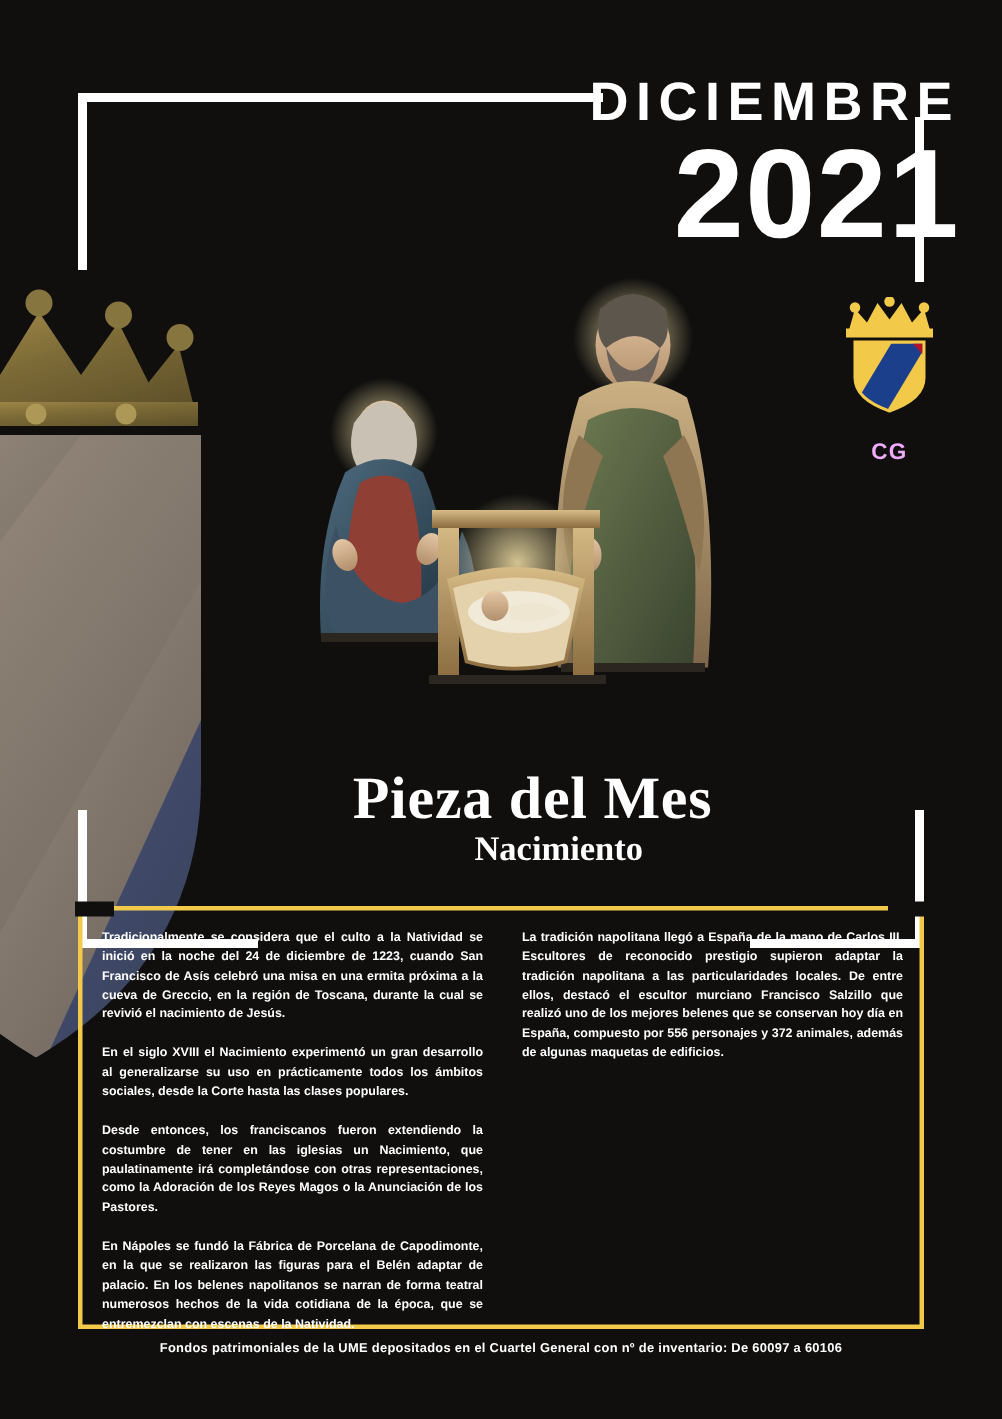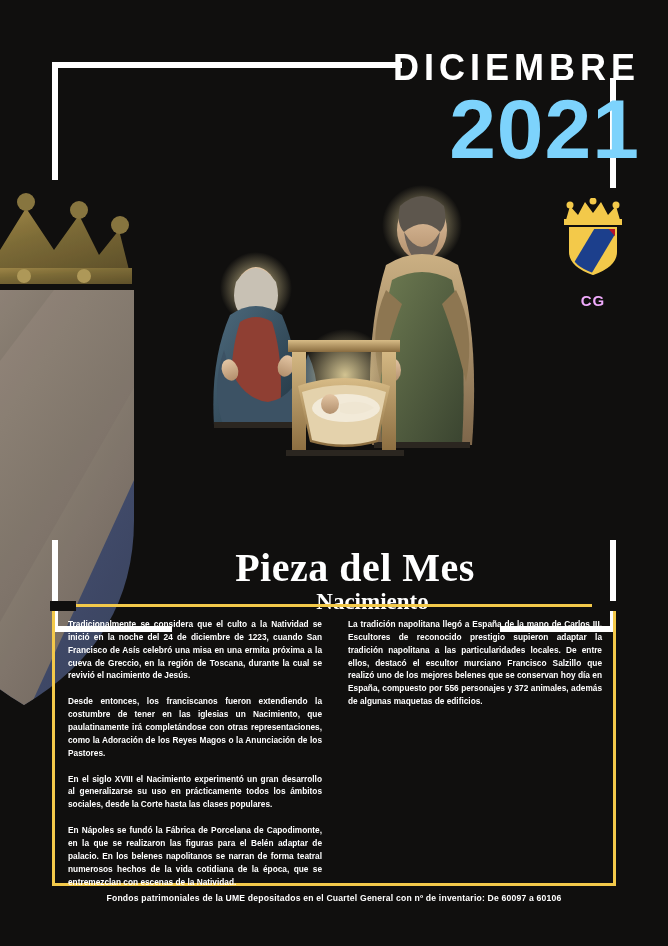--- a/index.html
+++ b/index.html
@@ -127,21 +127,21 @@
   .month {
     font-size: 36px;
     font-weight: bold;
     letter-spacing: 5px;
     color: #ffffff;
     line-height: 1;
   }
   .year {
     font-size: 84px;
     font-weight: bold;
-    color: #7dd3fc;
+    color: #ffffff;
     line-height: 0.95;
     letter-spacing: 1px;
     margin-top: 4px;
   }
 
   
   .emblem {
     position: absolute;
     right: 38px;
     top: 198px;
@@ -163,21 +163,21 @@
     top: 170px;
     width: 400px;
     height: 330px;
   }
 
   
   .title-block {
     position: absolute;
     left: 0;
     right: 0;
-    top: 544px;
+    top: 508px;
     text-align: center;
     padding-left: 42px;
   }
   .title-main {
     font-family: "Liberation Serif", serif;
     font-size: 40px;
     font-weight: bold;
     letter-spacing: 0.5px;
     color: #ffffff;
   }
@@ -381,22 +381,22 @@
     <div class="title-sub">Nacimiento</div>
   </div>
 
   <div class="gold-frame"></div>
   <div class="gold-frame-mask-left"></div>
   <div class="gold-frame-mask-right"></div>
 
   <div class="columns">
     <div class="col">
       <p>Tradicionalmente se considera que el culto a la Natividad se inició en la noche del 24 de diciembre de 1223,  cuando San Francisco de Asís celebró una misa en una ermita próxima a la cueva de Greccio, en la región de Toscana, durante la cual se revivió el nacimiento de Jesús.</p>
+      <p>En el siglo XVIII el Nacimiento experimentó un gran desarrollo al generalizarse su uso en prácticamente todos los ámbitos sociales, desde la Corte hasta las clases populares.</p>
       <p>Desde entonces, los franciscanos fueron extendiendo la costumbre de tener en las iglesias un Nacimiento, que paulatinamente irá completándose con otras representaciones, como la Adoración de los Reyes Magos o la Anunciación de los Pastores.</p>
-      <p>En el siglo XVIII el Nacimiento experimentó un gran desarrollo al generalizarse su uso en prácticamente todos los ámbitos sociales, desde la Corte hasta las clases populares.</p>
       <p>En Nápoles se fundó la Fábrica de Porcelana de Capodimonte, en la que se realizaron las figuras para el Belén adaptar de palacio. En los belenes napolitanos se narran de forma teatral numerosos hechos de la vida cotidiana de la época, que se entremezclan con escenas de la Natividad.</p>
     </div>
     <div class="col">
       <p>La tradición napolitana llegó a España de la mano de Carlos III. Escultores de reconocido prestigio supieron adaptar la tradición napolitana a las particularidades locales. De entre ellos, destacó el escultor murciano Francisco Salzillo que realizó uno de los mejores belenes que se conservan hoy día en España, compuesto por 556 personajes y 372 animales, además de algunas maquetas de edificios.</p>
     </div>
   </div>
 
   <div class="footer">Fondos patrimoniales de la UME depositados en el Cuartel General con nº de inventario: De 60097 a 60106</div>
 
 </div>

